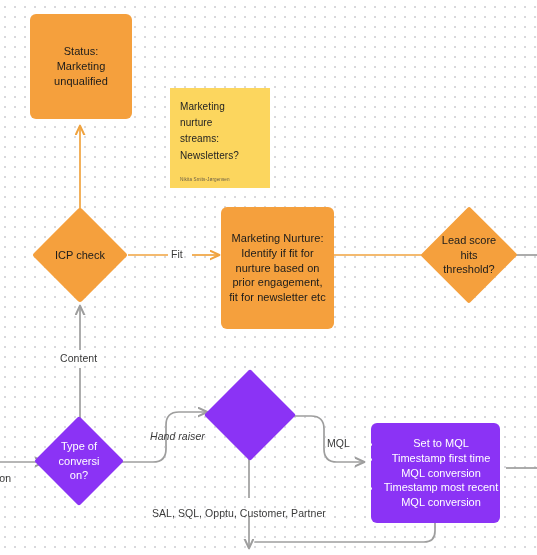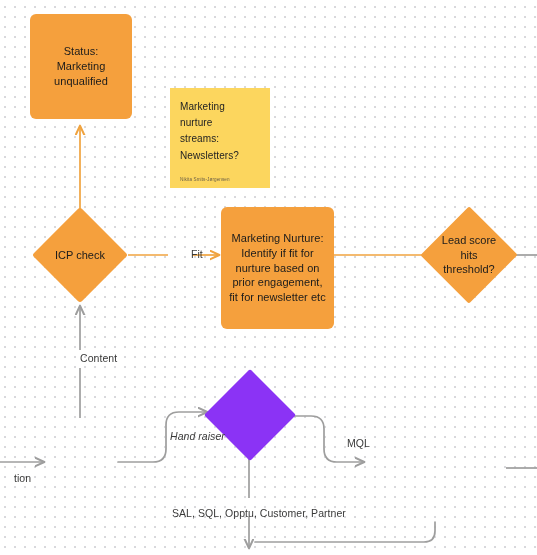--- a/index.html
+++ b/index.html
@@ -121,21 +121,20 @@
   }
 
   
   .elabel {
     position: absolute;
     font-size: 10.5px;
     color: #3a3a3a;
     white-space: nowrap;
     background: transparent;
     letter-spacing: 0.05px;
-    margin-left: 20px;
   }
   .elabel.cut {
     color: #3a3a3a;
   }
 </style>
 </head>
 <body>
 
 <div id="canvas">
 
@@ -217,25 +216,38 @@
 
   <div class="node rect orange" style="left:221px; top:207px; width:113px; height:122px;">
     <div class="rect-text">Marketing Nurture: Identify if fit for nurture based on prior engagement, fit for newsletter etc</div>
   </div>
 
   <div class="diamond orange" style="left:425px; top:207px; width:88px; height:96px;">
     <div class="shape" style="transform:rotate(45deg) scale(0.78,0.72); transform-origin:center;"></div>
     <div class="dlabel">Lead score hits threshold?</div>
   </div>
 
+  <div class="diamond purple" style="left:36px; top:418px; width:86px; height:86px;">
+    <div class="shape" style="transform:rotate(45deg) scale(0.74,0.74); transform-origin:center;"></div>
+    <div class="dlabel" style="white-space:pre-line; width:56%;">Type of
+conversi
+on?</div>
+  </div>
 
   <div class="diamond purple" style="left:206px; top:371px; width:88px; height:88px;">
     <div class="shape" style="transform:rotate(45deg) scale(0.74,0.74); transform-origin:center;"></div>
   </div>
 
+  <div class="node rect purple" style="left:371px; top:423px; width:129px; height:100px;">
+    <ul class="bullets">
+      <li>Set to MQL</li>
+      <li>Timestamp first time MQL conversion</li>
+      <li>Timestamp most recent MQL conversion</li>
+    </ul>
+  </div>
 
   <div class="elabel" style="left:171px; top:248px;">Fit</div>
 
   <div class="elabel" style="left:60px; top:352px;">Content</div>
 
   <div class="elabel" style="left:150px; top:430px;font-style:italic;">Hand raiser</div>
 
   <div class="elabel" style="left:327px; top:437px;">MQL</div>
 
   <div class="elabel" style="left:152px; top:507px;">SAL, SQL, Opptu, Customer, Partner</div>

